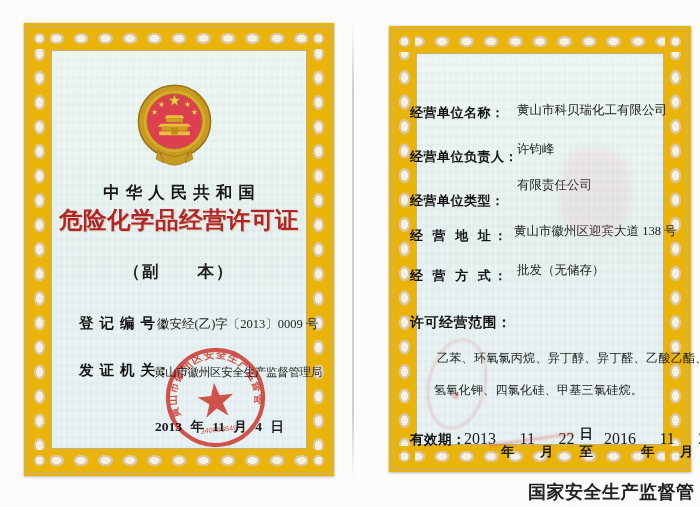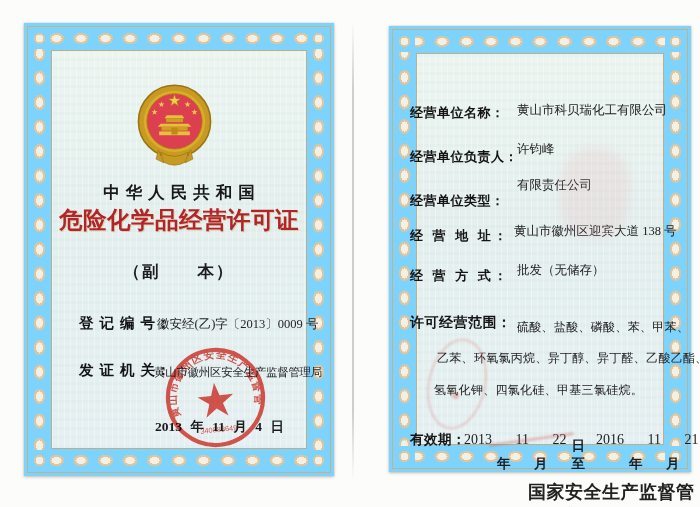--- a/index.html
+++ b/index.html
@@ -9,21 +9,21 @@
     background:#fbfbf8;
     position:relative;
     overflow:hidden;
     color:#1c1c1e;
   }
   .canvas { position:absolute; inset:0; width:700px; height:507px; background:#fcfcfa; }
 
   
   .page {
     position:absolute;
-    background:#7dd3fc;
+    background:#eab308;
     box-shadow:0 1px 3px rgba(90,85,70,.35), 0 0 1px rgba(90,85,70,.3);
   }
   .lp { left:24px; top:23px; width:310px; height:453px; }
   .rp { left:389px; top:26px; width:302px; height:446px; }
 
   .frame { position:absolute; inset:3px; border:1px solid #c3b189; pointer-events:none; }
   .bg {
     position:absolute; inset:27px; border:1px solid #bfae86;
     background:
       repeating-linear-gradient(90deg, rgba(255,255,255,.35) 0 1px, rgba(255,255,255,0) 1px 6px),
@@ -62,22 +62,22 @@
   .stamp { left:140px; top:323px; width:103px; height:103px; mix-blend-mode:multiply; }
   .emblem { left:111px; top:60px; width:79px; height:86px; }
   .cert-no { left:36px; top:482px; font-size:13px; font-weight:700; letter-spacing:2.5px; color:#2a2a2c; }
 
   
   .r-label { font-size:13px; font-weight:700; letter-spacing:.5px; color:#141414; }
   .r-value { font-family:"Liberation Serif", serif; font-size:12.5px; color:#222; }
   .scope-line { font-family:"Liberation Serif", serif; font-size:12px; letter-spacing:.3px; color:#222; }
   .validity { left:72px; top:399px; display:flex; align-items:flex-end; }
   .v-label { left:21px; top:405px; font-size:13.5px; font-weight:700; }
-  .v-num { display:inline-block; transform:translateY(-9px); font-size:14px;
-    font-family:"Liberation Serif", serif; margin:16px 3px; }
+  .v-num { display:inline-block; transform:translateY(-9px); font-size:16px;
+    font-family:"Liberation Serif", serif; margin:4px 3px; }
   .v-unit { display:inline-block; font-size:13.5px; font-weight:700; margin:0 2px; }
   .maker { left:528px; top:480px; font-size:18px; font-weight:700; letter-spacing:.5px; color:#222; }
 
   
   .bleed { position:absolute; pointer-events:none; }
   .bleed-smudge { left:560px; top:148px; width:70px; height:90px;
     background:rgba(232,140,150,.13); filter:blur(5px); transform:rotate(3deg); border-radius:40%; }
   .bleed-ellipse { left:428px; top:338px; width:58px; height:92px;
     border:2px solid rgba(216,70,60,.25); border-radius:50%; transform:rotate(12deg); filter:blur(1.2px); }
   .bleed-dash { left:489px; top:438px; width:85px; height:3px;
@@ -173,21 +173,20 @@
     <div class="abs r-label" style="left:21px; top:166px;">经营单位类型：</div>
     <div class="abs r-value pre" style="left:128px; top:151px;">有限责任公司</div>
 
     <div class="abs r-label" style="left:21px; top:201px; letter-spacing:3px;">经 营 地 址：</div>
     <div class="abs r-value pre" style="left:125px; top:197px;">黄山市徽州区迎宾大道 138 号</div>
 
     <div class="abs r-label" style="left:21px; top:241px; letter-spacing:3px;">经 营 方 式：</div>
     <div class="abs r-value pre" style="left:128px; top:236px;">批发（无储存）</div>
 
     <div class="abs r-label" style="left:21px; top:288px; font-size:14px;">许可经营范围：</div>
-    <div class="abs scope-line pre" style="left:128px; top:293px;">硫酸、盐酸、磷酸、苯、甲苯、</div>
     <div class="abs scope-line pre" style="left:48px; top:324px;">乙苯、环氧氯丙烷、异丁醇、异丁醛、乙酸乙酯、</div>
     <div class="abs scope-line pre" style="left:45px; top:356px;">氢氧化钾、四氯化硅、甲基三氯硅烷。</div>
 
     <div class="abs r-label v-label">有效期：</div>
     <div class="abs validity">
       <span class="v-num">2013</span>
       <span class="v-unit">年</span>
       <span class="v-num">11</span>
       <span class="v-unit">月</span>
       <span class="v-num">22</span>

